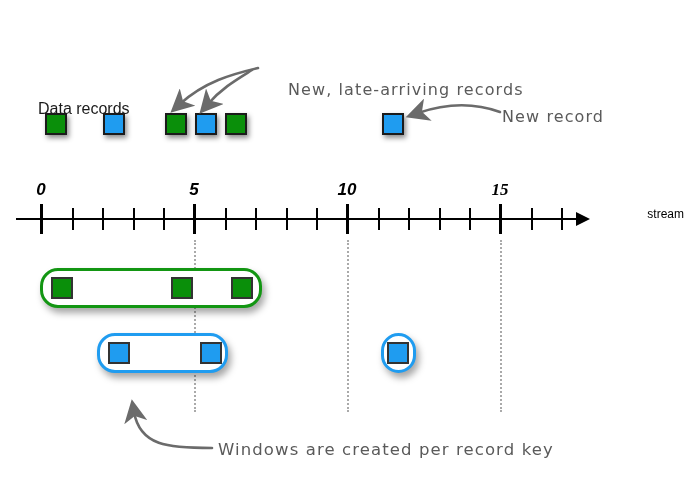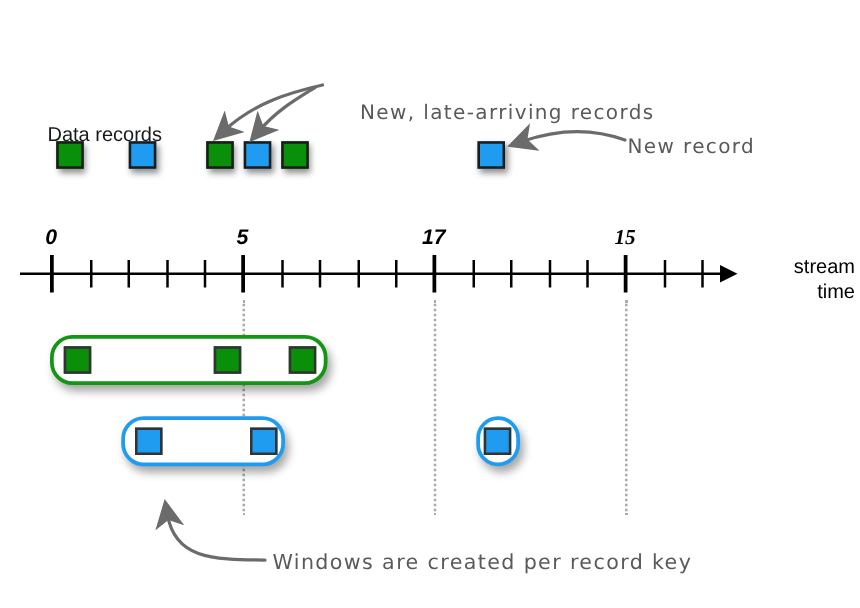--- a/index.html
+++ b/index.html
@@ -99,21 +99,21 @@
     top: 180px;
     transform: translateX(-50%);
     white-space: nowrap;
   }
 
   #stream-time {
     position: absolute;
     left: 600px;
     top: 204px;
     width: 84px;
-    font-size: 16px;
+    font-size: 12px;
     color: #000000;
     text-align: right;
     line-height: 20px;
   }
 
   
   .guide {
     position: absolute;
     top: 240px;
     width: 0;
@@ -189,27 +189,26 @@
       <div class="tick minor" style="left: 531px;"></div>
       <div class="tick minor" style="left: 561px;"></div>
       <div class="tick major" style="left: 39.5px;"></div>
       <div class="tick major" style="left: 192.5px;"></div>
       <div class="tick major" style="left: 345.5px;"></div>
       <div class="tick major" style="left: 498.5px;"></div>
     </div>
   <div id="tick-labels">
       <div class="tick-label" style="left: 41px;">0</div>
       <div class="tick-label" style="left: 194px;">5</div>
-      <div class="tick-label" style="left: 347px;">17</div>
+      <div class="tick-label" style="left: 347px;">10</div>
       <div class="tick-label" style="left: 500px; font-family: Liberation Serif, serif;">15</div>
     </div>
 
   <div id="stream-time">
     <div>stream</div>
-    <div>time</div>
   </div>
 
   <div id="guides">
       <div class="guide" style="left: 194px;"></div>
       <div class="guide" style="left: 347px;"></div>
       <div class="guide" style="left: 500px;"></div>
     </div>
 
   <div id="windows">
       <div class="window green-win" style="left: 40px; top: 268px; width: 222px; height: 40px;"></div>

